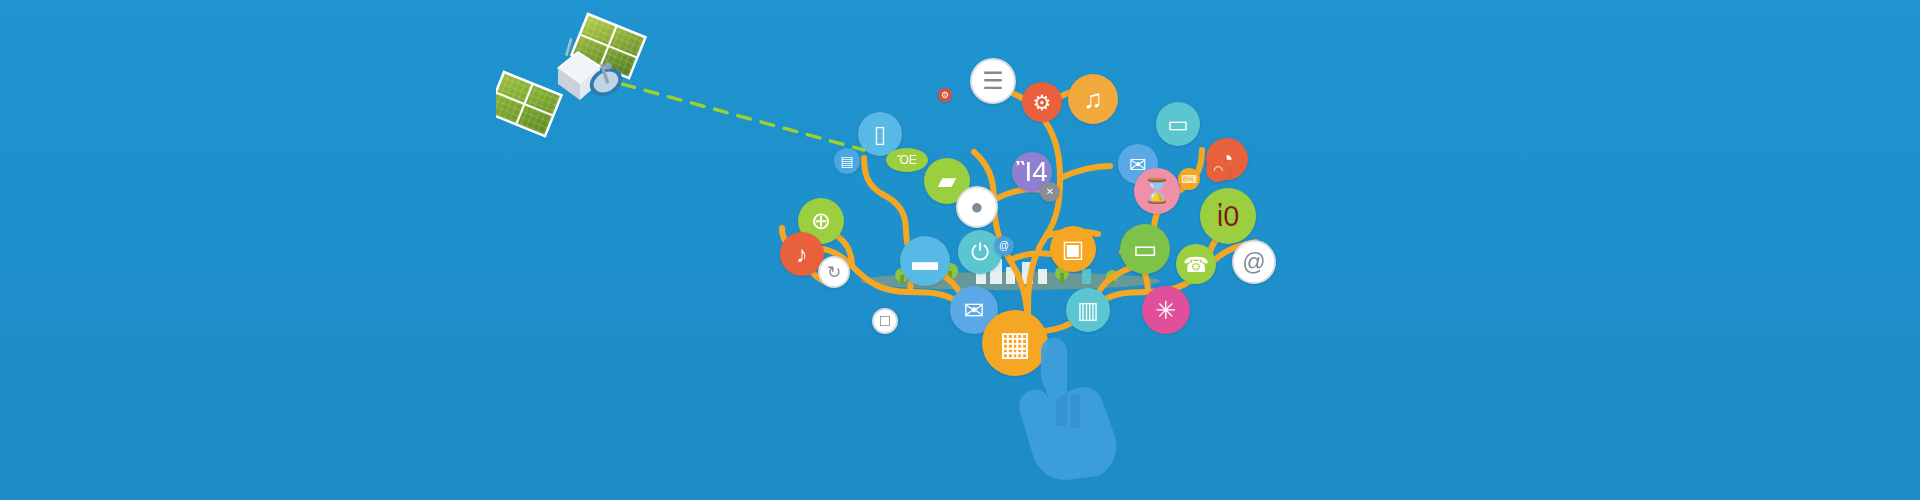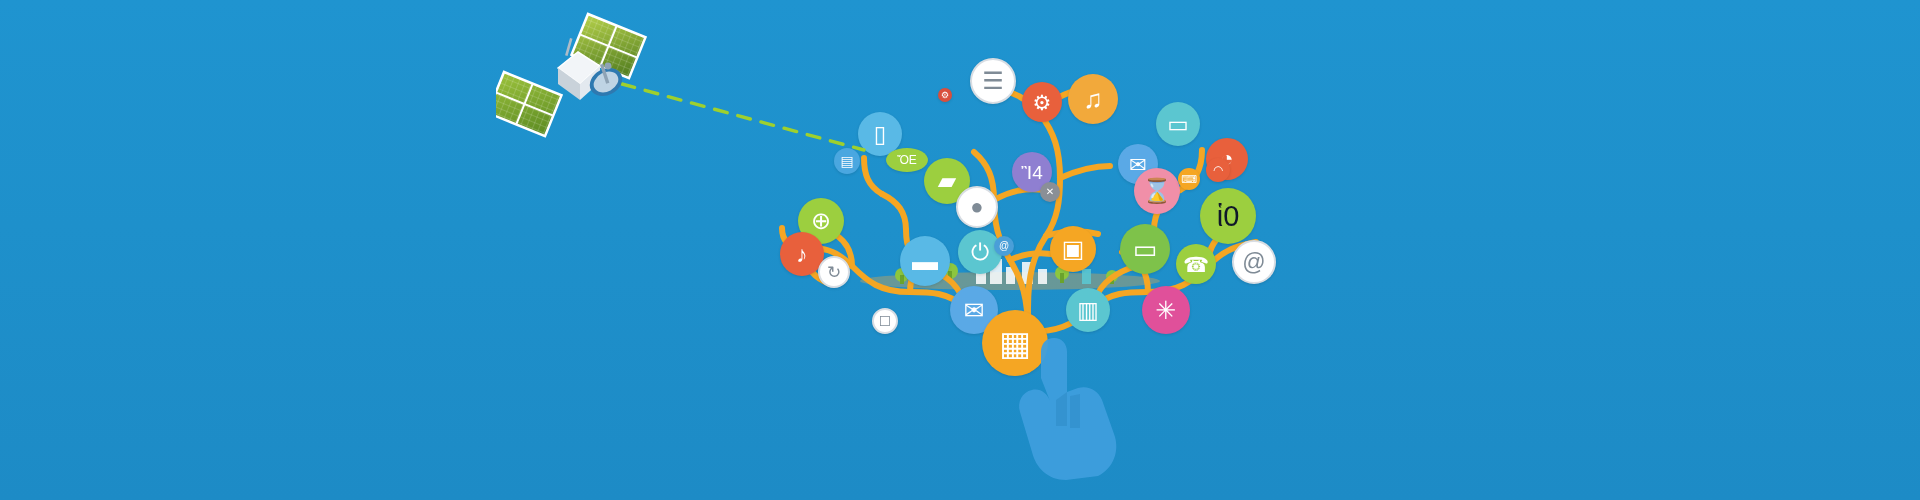--- a/index.html
+++ b/index.html
@@ -171,30 +171,30 @@
         <div class="node" style="left: 126px; top: 108px; width: 42px; height: 24px; background: rgb(156, 207, 63);">
           <span class="gl" style="font-size: 12px; color: rgb(255, 255, 255);">ὌE</span>
         </div>
         <div class="node" style="left: 358px; top: 104px; width: 40px; height: 40px; background: rgb(90, 169, 230);">
           <span class="gl" style="font-size: 21px; color: rgb(255, 255, 255);">✉</span>
         </div>
         <div class="node" style="left: 164px; top: 118px; width: 46px; height: 46px; background: rgb(156, 207, 63);">
           <span class="gl" style="font-size: 24px; color: rgb(255, 255, 255);">▰</span>
         </div>
         <div class="node" style="left: 252px; top: 112px; width: 40px; height: 40px; background: rgb(143, 127, 209);">
-          <span class="gl" style="font-size: 19px; color: rgb(255, 255, 255);">Ἲ4</span>
+          <span class="gl" style="font-size: 28px; color: rgb(255, 255, 255);">Ἲ4</span>
         </div>
         <div class="node" style="left: 374px; top: 128px; width: 46px; height: 46px; background: rgb(240, 143, 168);">
           <span class="gl" style="font-size: 24px; color: rgb(255, 255, 255);">⌛</span>
         </div>
         <div class="node" style="left: 418px; top: 128px; width: 22px; height: 22px; background: rgb(245, 166, 35);">
           <span class="gl" style="font-size: 11px; color: rgb(255, 255, 255);">⌨</span>
         </div>
         <div class="node" style="left: 440px; top: 148px; width: 56px; height: 56px; background: rgb(156, 207, 63);">
-          <span class="gl" style="font-size: 29px; color: #0f172a;">ἱ0</span>
+          <span class="gl" style="font-size: 29px; color: #7f1d1d;">ἱ0</span>
         </div>
         <div class="node" style="left: 196px; top: 146px; width: 42px; height: 42px; background: rgb(255, 255, 255); border: 2px solid rgb(216, 221, 227); box-sizing: border-box;">
           <span class="gl" style="font-size: 22px; color: rgb(127, 139, 150);">●</span>
         </div>
         <div class="node" style="left: 280px; top: 142px; width: 20px; height: 20px; background: rgb(138, 143, 150);">
           <span class="gl" style="font-size: 10px; color: rgb(255, 255, 255);">✕</span>
         </div>
         <div class="node" style="left: 38px; top: 158px; width: 46px; height: 46px; background: rgb(156, 207, 63);">
           <span class="gl" style="font-size: 24px; color: rgb(255, 255, 255);">⊕</span>
         </div>

